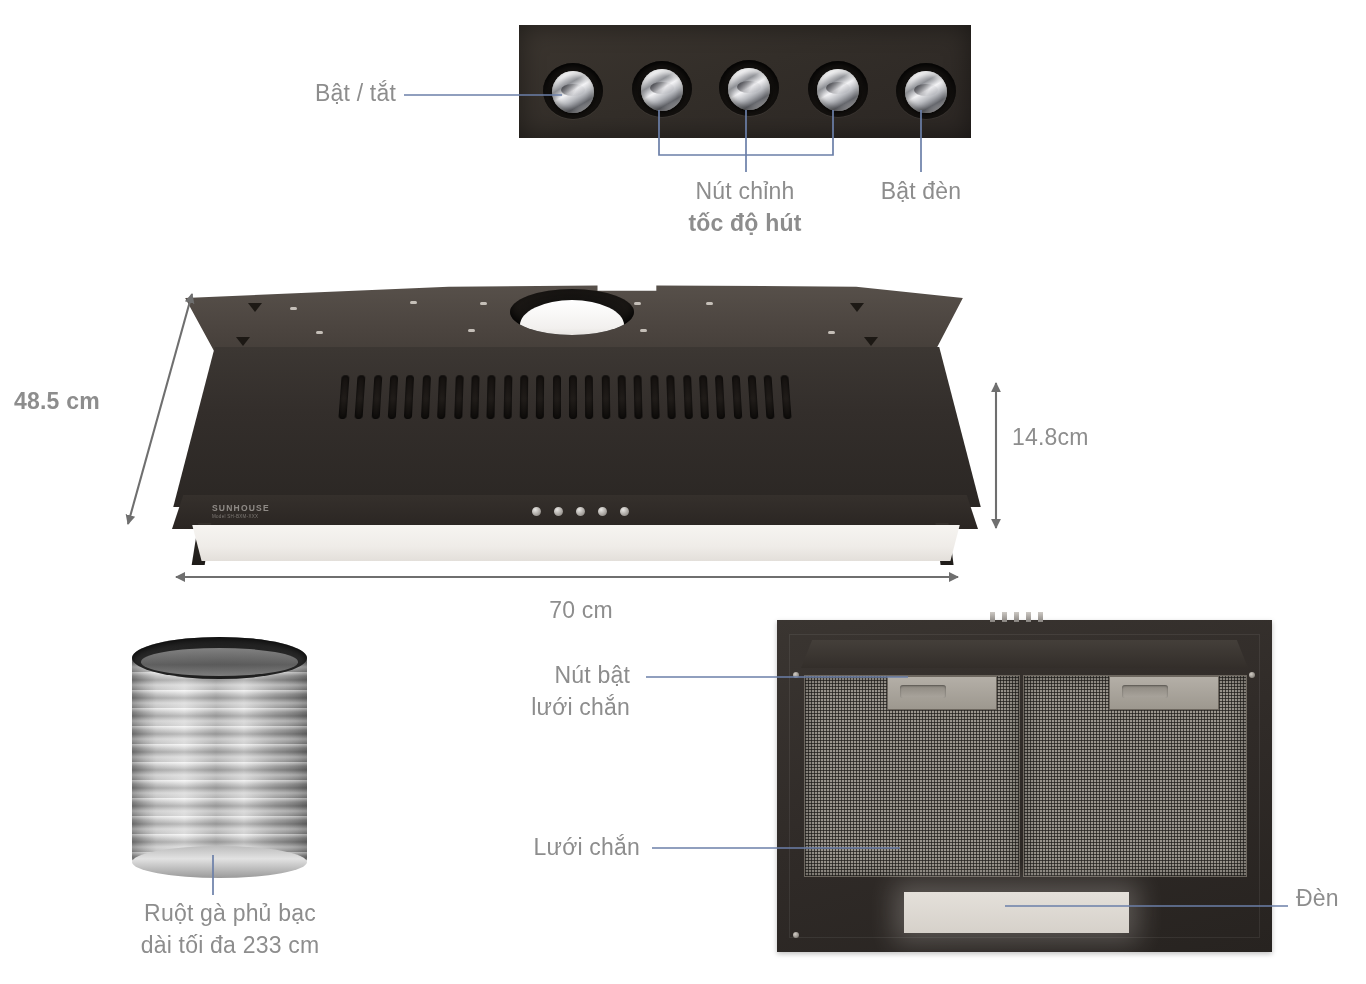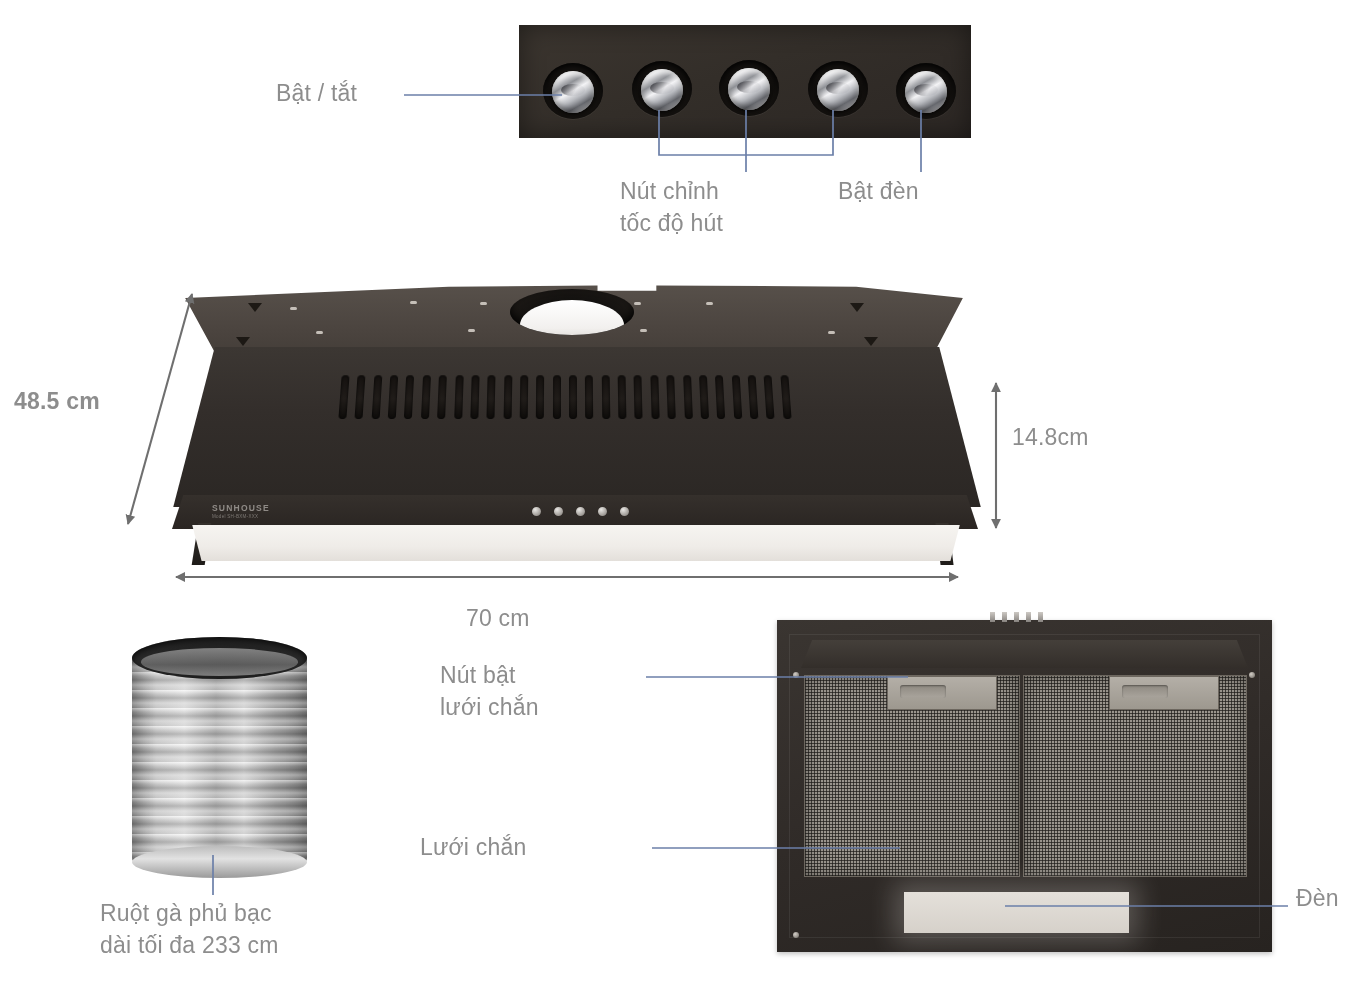--- a/index.html
+++ b/index.html
@@ -20,22 +20,22 @@
     inset: 0;
   }
   .lbl {
     position: absolute;
     font-size: 23px;
     line-height: 30px;
     color: #8d8d8d;
     white-space: pre;
     letter-spacing: .2px;
   }
-  .lbl.r { text-align: left; }
-  .lbl.c { }
+  .lbl.r { text-align: right; }
+  .lbl.c { text-align: center; }
 
   
   svg.overlay {
     position: absolute;
     left: 0; top: 0;
     width: 1366px; height: 984px;
     pointer-events: none;
   }
 
   
@@ -310,21 +310,21 @@
       <div class="knob"></div>
     </div>
     <div class="knob-socket" style="left:377px; top:38px;">
       <div class="knob"></div>
     </div>
   </div>
 
   <div class="lbl r" style="left:276px; top:78px; width:120px;">Bật / tắt</div>
 
   <div class="lbl c" style="left:620px; top:176px; width:250px;">Nút chỉnh</div>
-  <div class="lbl c" style="left:620px; top:208px; width:250px;">tốc độ hút</div>
+  <div class="lbl c" style="left:620px; top:208px; width:250px;font-weight:bold;">tốc độ hút</div>
 
   <div class="lbl c" style="left:838px; top:176px; width:166px;">Bật đèn</div>
 
   <div id="hood-unit">
 
     <div id="hood-top"></div>
 
     <div id="vent-hole"></div>
 
     <div class="screwtri" style="left:98px; top:18px;"></div>
@@ -392,21 +392,21 @@
       </div>
     </div>
 
     <div class="hood-leg" id="leg-left"></div>
     <div class="hood-leg" id="leg-right"></div>
     <div id="hood-underpanel"></div>
   </div>
 
   <div class="lbl" style="left:14px; top:386px; width:150px; text-align:left;font-weight:bold;">48.5 cm</div>
   <div class="lbl" style="left:1012px; top:422px; width:180px; text-align:left;">14.8cm</div>
-  <div class="lbl c" style="left:466px; top:595px; width:200px;margin-top:8px;">70 cm</div>
+  <div class="lbl c" style="left:481px; top:595px; width:200px;">70 cm</div>
 
   <div id="duct">
     <div id="duct-body"></div>
     <div id="duct-bottom"></div>
     <div id="duct-top"></div>
   </div>
 
   <div class="lbl c" style="left:100px; top:898px; width:260px;">Ruột gà phủ bạc</div>
   <div class="lbl c" style="left:100px; top:930px; width:260px;">dài tối đa 233 cm</div>
 

